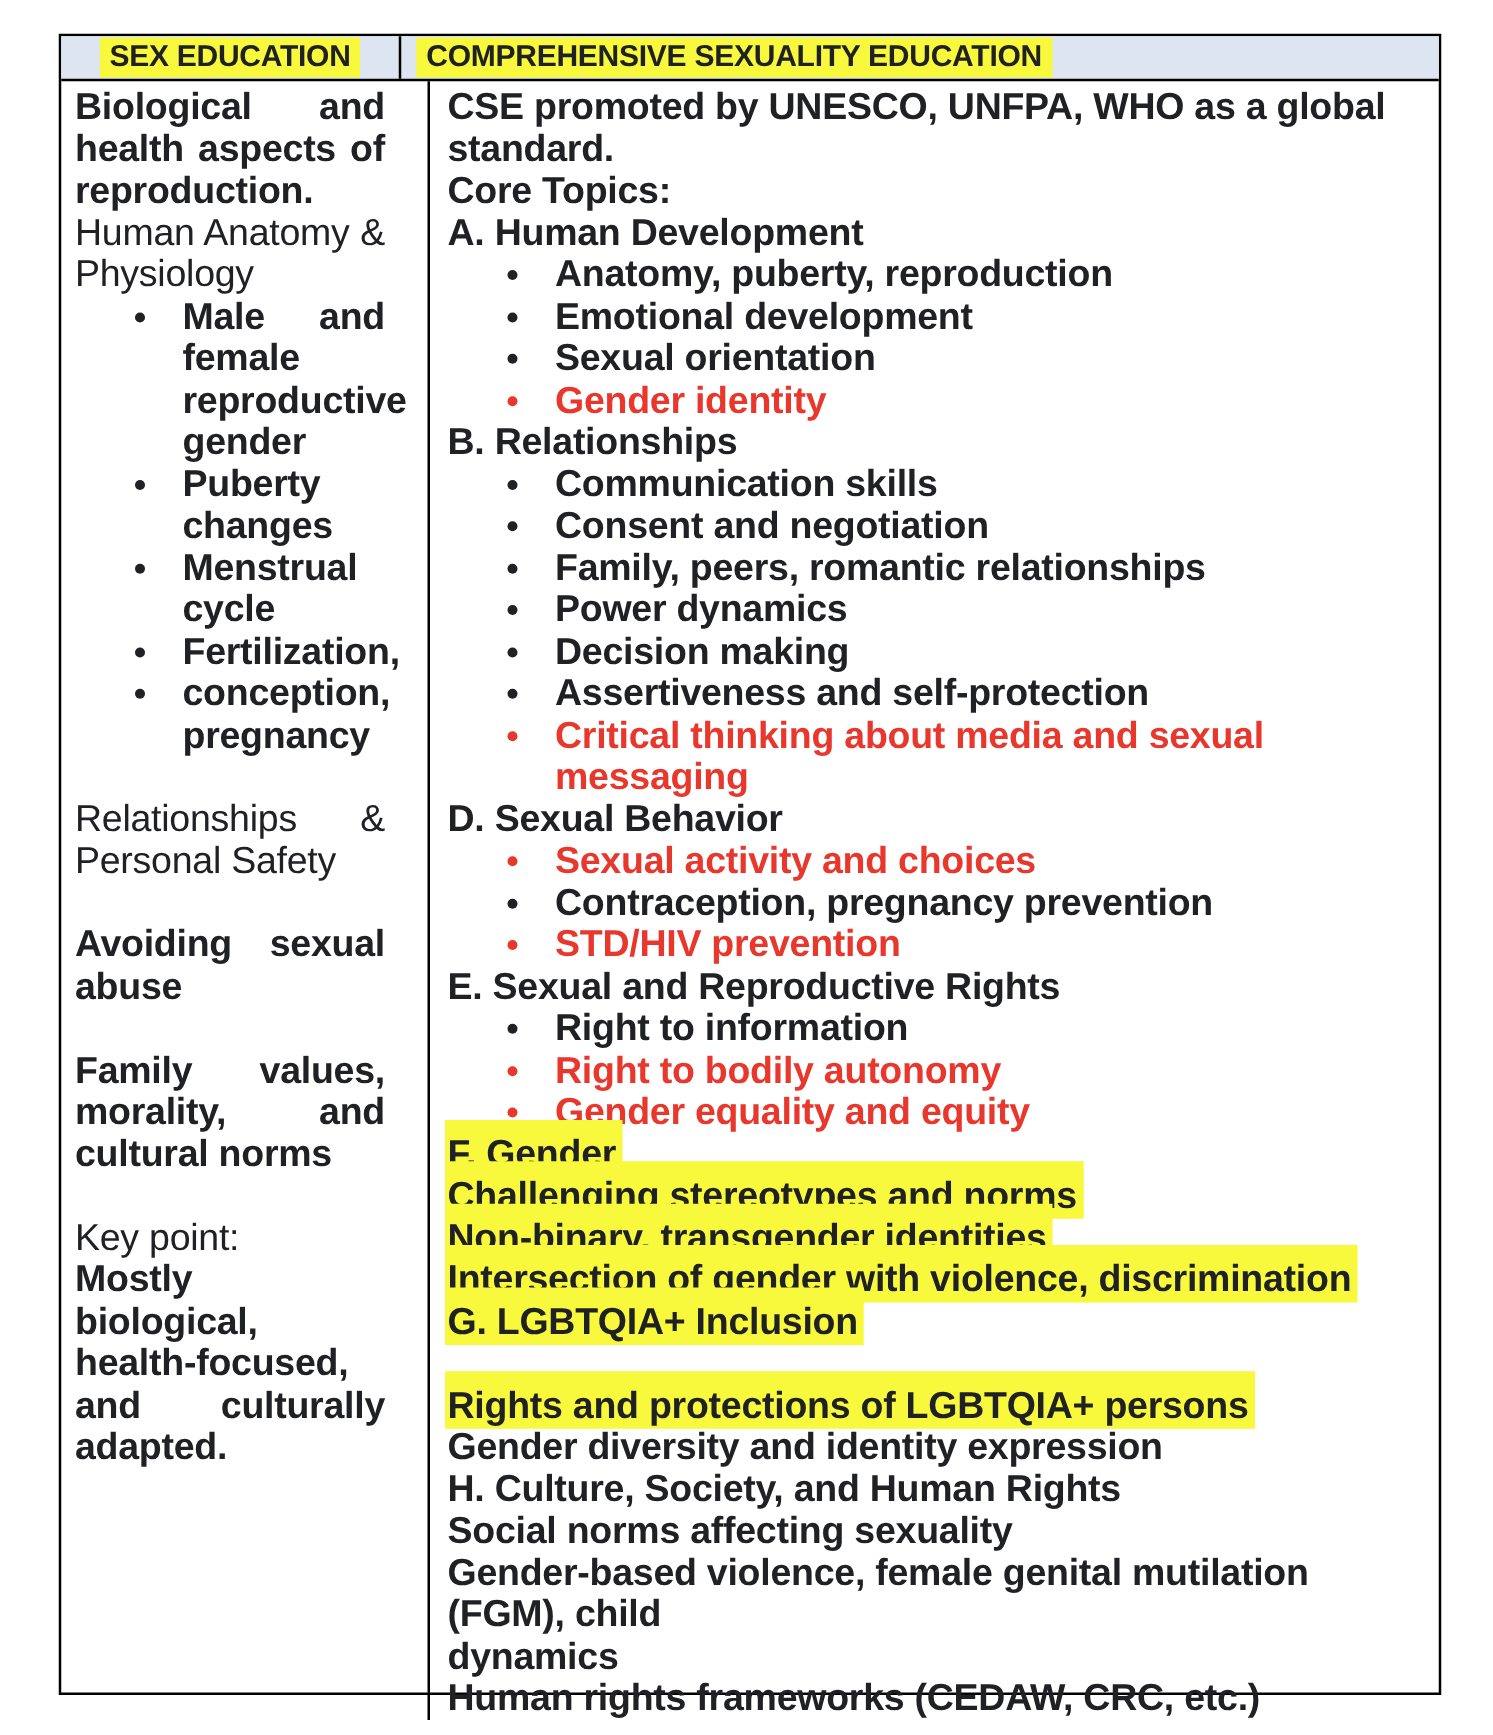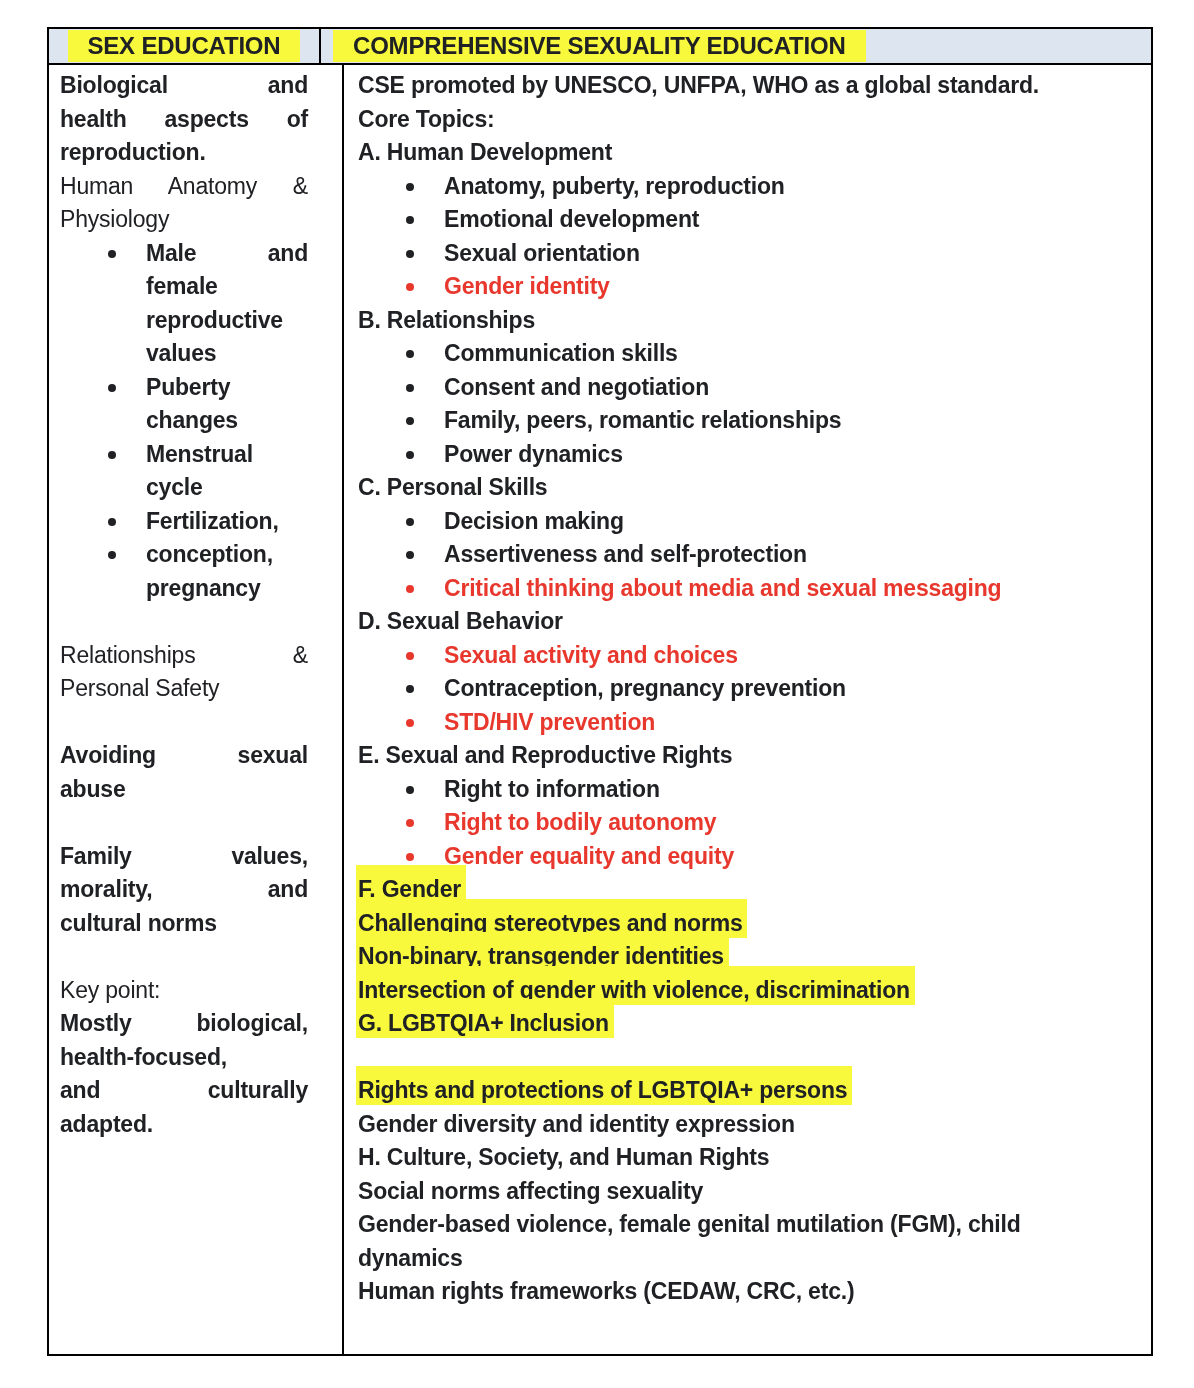--- a/index.html
+++ b/index.html
@@ -15,25 +15,25 @@
   .hdr {
     display:flex; flex:0 0 auto; height:36px; box-sizing:border-box;
     background:var(--hdrbg,#dde6f0); border-bottom:2px solid var(--border,#000);
   }
   .hcell {
     display:flex; align-items:center; box-sizing:border-box;
     font-weight:700; font-size:24px; color:var(--ink,#202124); letter-spacing:-0.2px;
   }
   .hcell.left  { width:270px; justify-content:center; }
   .hcell.right { flex:1; border-left:2px solid var(--border,#000); padding-left:12px; }
-  .hcell .hl   { padding:2px 20px; }
+  .hcell .hl   { padding:2px 8px; }
 
   .bdy { flex:1; display:flex; }
   .col {
-    box-sizing:border-box; font-size:23px; line-height:33.5px; font-weight:700;
+    box-sizing:border-box; font-size:30px; line-height:33.5px; font-weight:700;
     color:var(--ink,#202124); letter-spacing:-0.2px;
   }
   .col.left  { width:270px; padding:4px 11px 0 11px; }
   .col.right { flex:1; border-left:2px solid var(--border,#000); padding:4px 10px 0 14px;margin-left:23px; }
 
   .line { position:relative; min-height:33.5px; }
   .line.ind { padding-left:86px; }
   .line.stretch { text-align:justify; text-align-last:justify; }
   .line.reg { font-weight:400; }
   .line.red { color:var(--red,#e8372c); }
@@ -63,21 +63,21 @@
     <div class="bdy">
       <div class="col left" id="col-left">
           <div class="line stretch"><span class="txt">Biological and</span></div>
           <div class="line stretch"><span class="txt">health aspects of</span></div>
           <div class="line"><span class="txt">reproduction.</span></div>
           <div class="line stretch reg"><span class="txt">Human Anatomy &amp;</span></div>
           <div class="line reg"><span class="txt">Physiology</span></div>
           <div class="line ind stretch"><span class="dot"></span><span class="txt">Male and</span></div>
           <div class="line ind"><span class="txt">female</span></div>
           <div class="line ind"><span class="txt">reproductive</span></div>
-          <div class="line ind"><span class="txt">values</span></div>
+          <div class="line ind"><span class="txt">gender</span></div>
           <div class="line ind"><span class="dot"></span><span class="txt">Puberty</span></div>
           <div class="line ind"><span class="txt">changes</span></div>
           <div class="line ind"><span class="dot"></span><span class="txt">Menstrual</span></div>
           <div class="line ind"><span class="txt">cycle</span></div>
           <div class="line ind"><span class="dot"></span><span class="txt">Fertilization,</span></div>
           <div class="line ind"><span class="dot"></span><span class="txt">conception,</span></div>
           <div class="line ind"><span class="txt">pregnancy</span></div>
           <div class="line"></div>
           <div class="line stretch reg"><span class="txt">Relationships &amp;</span></div>
           <div class="line reg"><span class="txt">Personal Safety</span></div>
@@ -101,21 +101,20 @@
           <div class="line"><span class="txt">A. Human Development</span></div>
           <div class="line ind"><span class="dot"></span><span class="txt">Anatomy, puberty, reproduction</span></div>
           <div class="line ind"><span class="dot"></span><span class="txt">Emotional development</span></div>
           <div class="line ind"><span class="dot"></span><span class="txt">Sexual orientation</span></div>
           <div class="line ind red"><span class="dot"></span><span class="txt">Gender identity</span></div>
           <div class="line"><span class="txt">B. Relationships</span></div>
           <div class="line ind"><span class="dot"></span><span class="txt">Communication skills</span></div>
           <div class="line ind"><span class="dot"></span><span class="txt">Consent and negotiation</span></div>
           <div class="line ind"><span class="dot"></span><span class="txt">Family, peers, romantic relationships</span></div>
           <div class="line ind"><span class="dot"></span><span class="txt">Power dynamics</span></div>
-          <div class="line"><span class="txt">C. Personal Skills</span></div>
           <div class="line ind"><span class="dot"></span><span class="txt">Decision making</span></div>
           <div class="line ind"><span class="dot"></span><span class="txt">Assertiveness and self-protection</span></div>
           <div class="line ind red"><span class="dot"></span><span class="txt">Critical thinking about media and sexual messaging</span></div>
           <div class="line"><span class="txt">D. Sexual Behavior</span></div>
           <div class="line ind red"><span class="dot"></span><span class="txt">Sexual activity and choices</span></div>
           <div class="line ind"><span class="dot"></span><span class="txt">Contraception, pregnancy prevention</span></div>
           <div class="line ind red"><span class="dot"></span><span class="txt">STD/HIV prevention</span></div>
           <div class="line"><span class="txt">E. Sexual and Reproductive Rights</span></div>
           <div class="line ind"><span class="dot"></span><span class="txt">Right to information</span></div>
           <div class="line ind red"><span class="dot"></span><span class="txt">Right to bodily autonomy</span></div>

